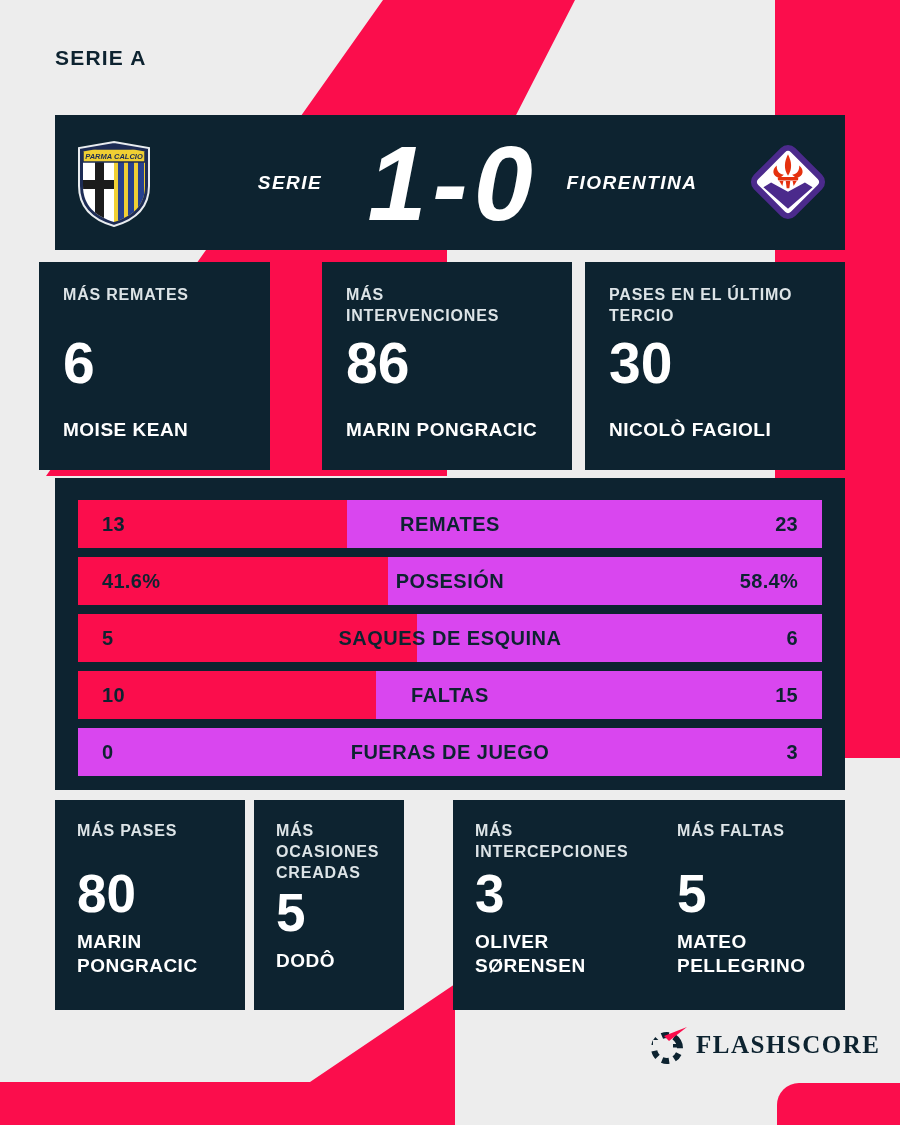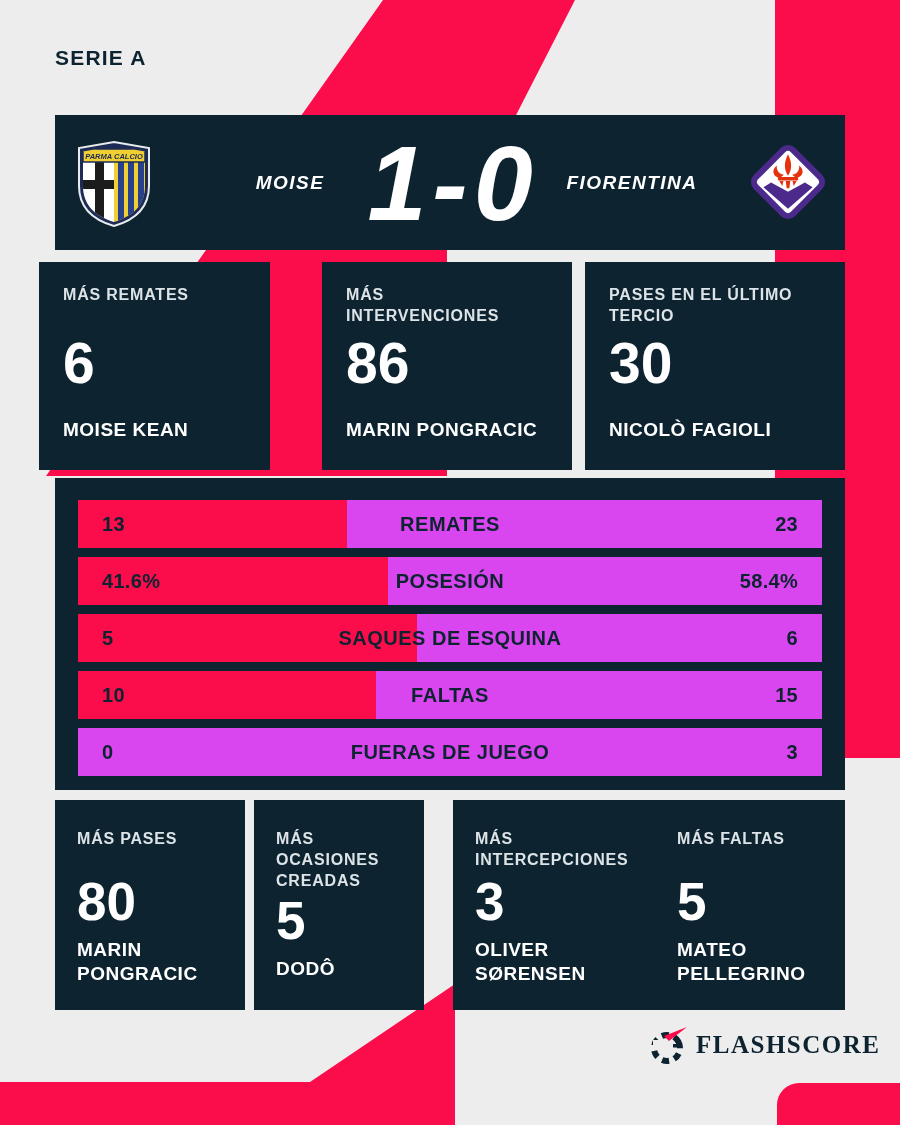--- a/index.html
+++ b/index.html
@@ -27,22 +27,22 @@
   .team-name{position:absolute;top:57px;font-size:19px;font-weight:bold;color:#fff;letter-spacing:1.5px;text-align:center;}
   .team-home{left:150px;width:170px;}
   .team-away{left:477px;width:200px;}
   .score{position:absolute;left:0;right:0;top:0;bottom:0;display:flex;align-items:center;justify-content:center;gap:6px;
          font-weight:bold;font-size:106px;line-height:1;color:#fff;}
   .score span{display:block;}
   
   .tcard,.bcard{position:absolute;background:var(--dark);box-sizing:border-box;z-index:2;}
   .tcard{top:262px;height:208px;padding:22px 24px;}
   #t1{left:39px;width:231px;} #t2{left:322px;width:250px;} #t3{left:585px;width:260px;}
-  .bcard{top:800px;height:210px;padding:28px 22px;}
-  #b1{left:55px;width:190px;} #b2{left:254px;width:170px;} #b3{left:453px;width:204px;} #b4{left:655px;width:190px;}
+  .bcard{top:800px;height:210px;padding:20px 22px;}
+  #b1{left:55px;width:190px;} #b2{left:254px;width:150px;} #b3{left:453px;width:204px;} #b4{left:655px;width:190px;}
   .stat-label{font-size:16px;font-weight:bold;color:var(--dimtext);letter-spacing:.8px;line-height:1.32;min-height:44px;}
   #t2 .stat-label{max-width:160px;}
   .stat-value{font-size:57px;font-weight:bold;color:#fff;line-height:1.05;margin-top:6px;}
   .bcard .stat-value{font-size:53px;margin-top:2px;}
   .stat-player{font-size:19px;font-weight:bold;color:#fff;letter-spacing:.5px;line-height:1.3;margin-top:24px;}
   .bcard .stat-player{margin-top:8px;}
   
   .bars{position:absolute;left:55px;top:478px;width:790px;height:312px;background:var(--dark);
         padding:22px 23px;box-sizing:border-box;z-index:2;}
   .brow{position:relative;height:48px;background:#d946ef;margin-bottom:9px;
@@ -80,21 +80,21 @@
         <rect x="9" y="40" width="31" height="9" fill="#1c1c1c"></rect>
         <rect x="40" y="22" width="31" height="62" fill="#f0cf33"></rect>
         <rect x="44" y="22" width="6" height="62" fill="#27418f"></rect>
         <rect x="54" y="22" width="6" height="62" fill="#27418f"></rect>
         <rect x="64" y="22" width="6" height="62" fill="#27418f"></rect>
         <rect x="9" y="9" width="62" height="13" fill="#f0cf33" stroke="#1d2c55" stroke-width="1.5"></rect>
         <text x="40" y="19" font-size="7.5" font-weight="bold" fill="#1d2c55" text-anchor="middle" font-family="Liberation Sans, sans-serif">PARMA CALCIO</text>
       </g>
     </svg>
 
-    <div class="team-name team-home">MOISE</div>
+    <div class="team-name team-home">SERIE</div>
 
     <div class="score">
       <span>1</span>
       <span>-</span>
       <span>0</span>
     </div>
 
     <div class="team-name team-away">FIORENTINA</div>
 
     <svg class="crest-away" width="82" height="82" viewBox="0 0 80 80">

